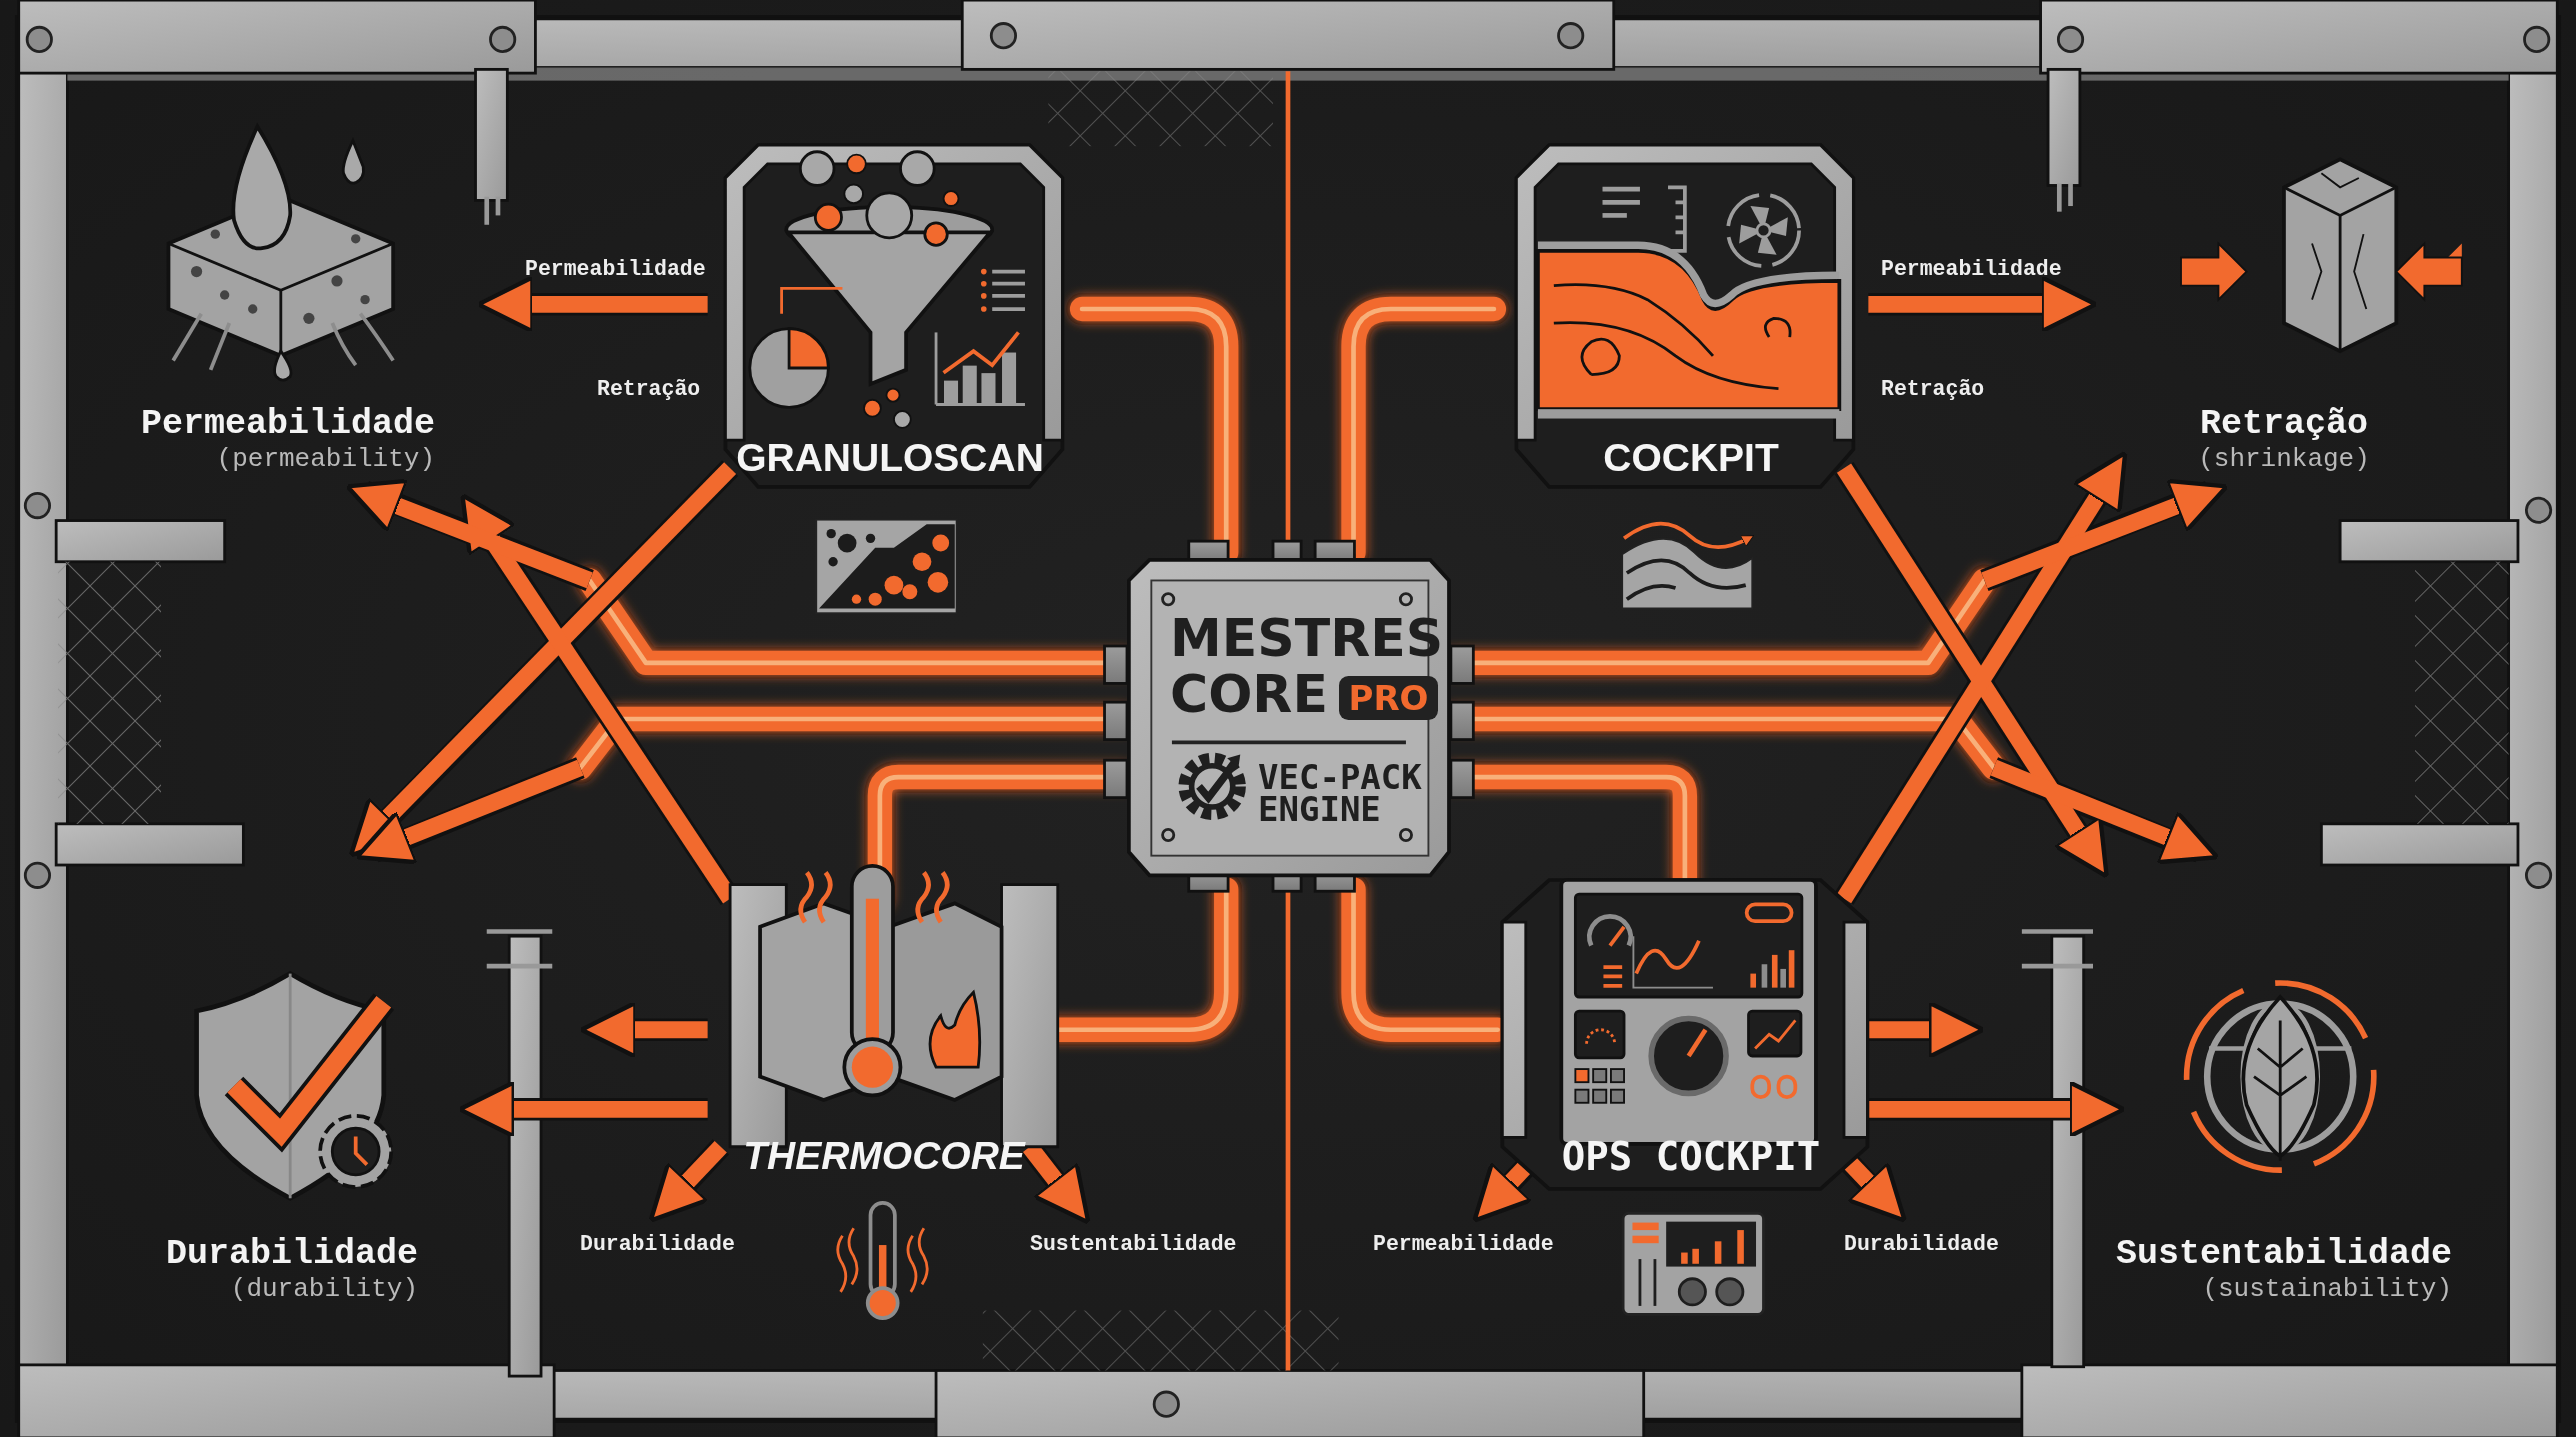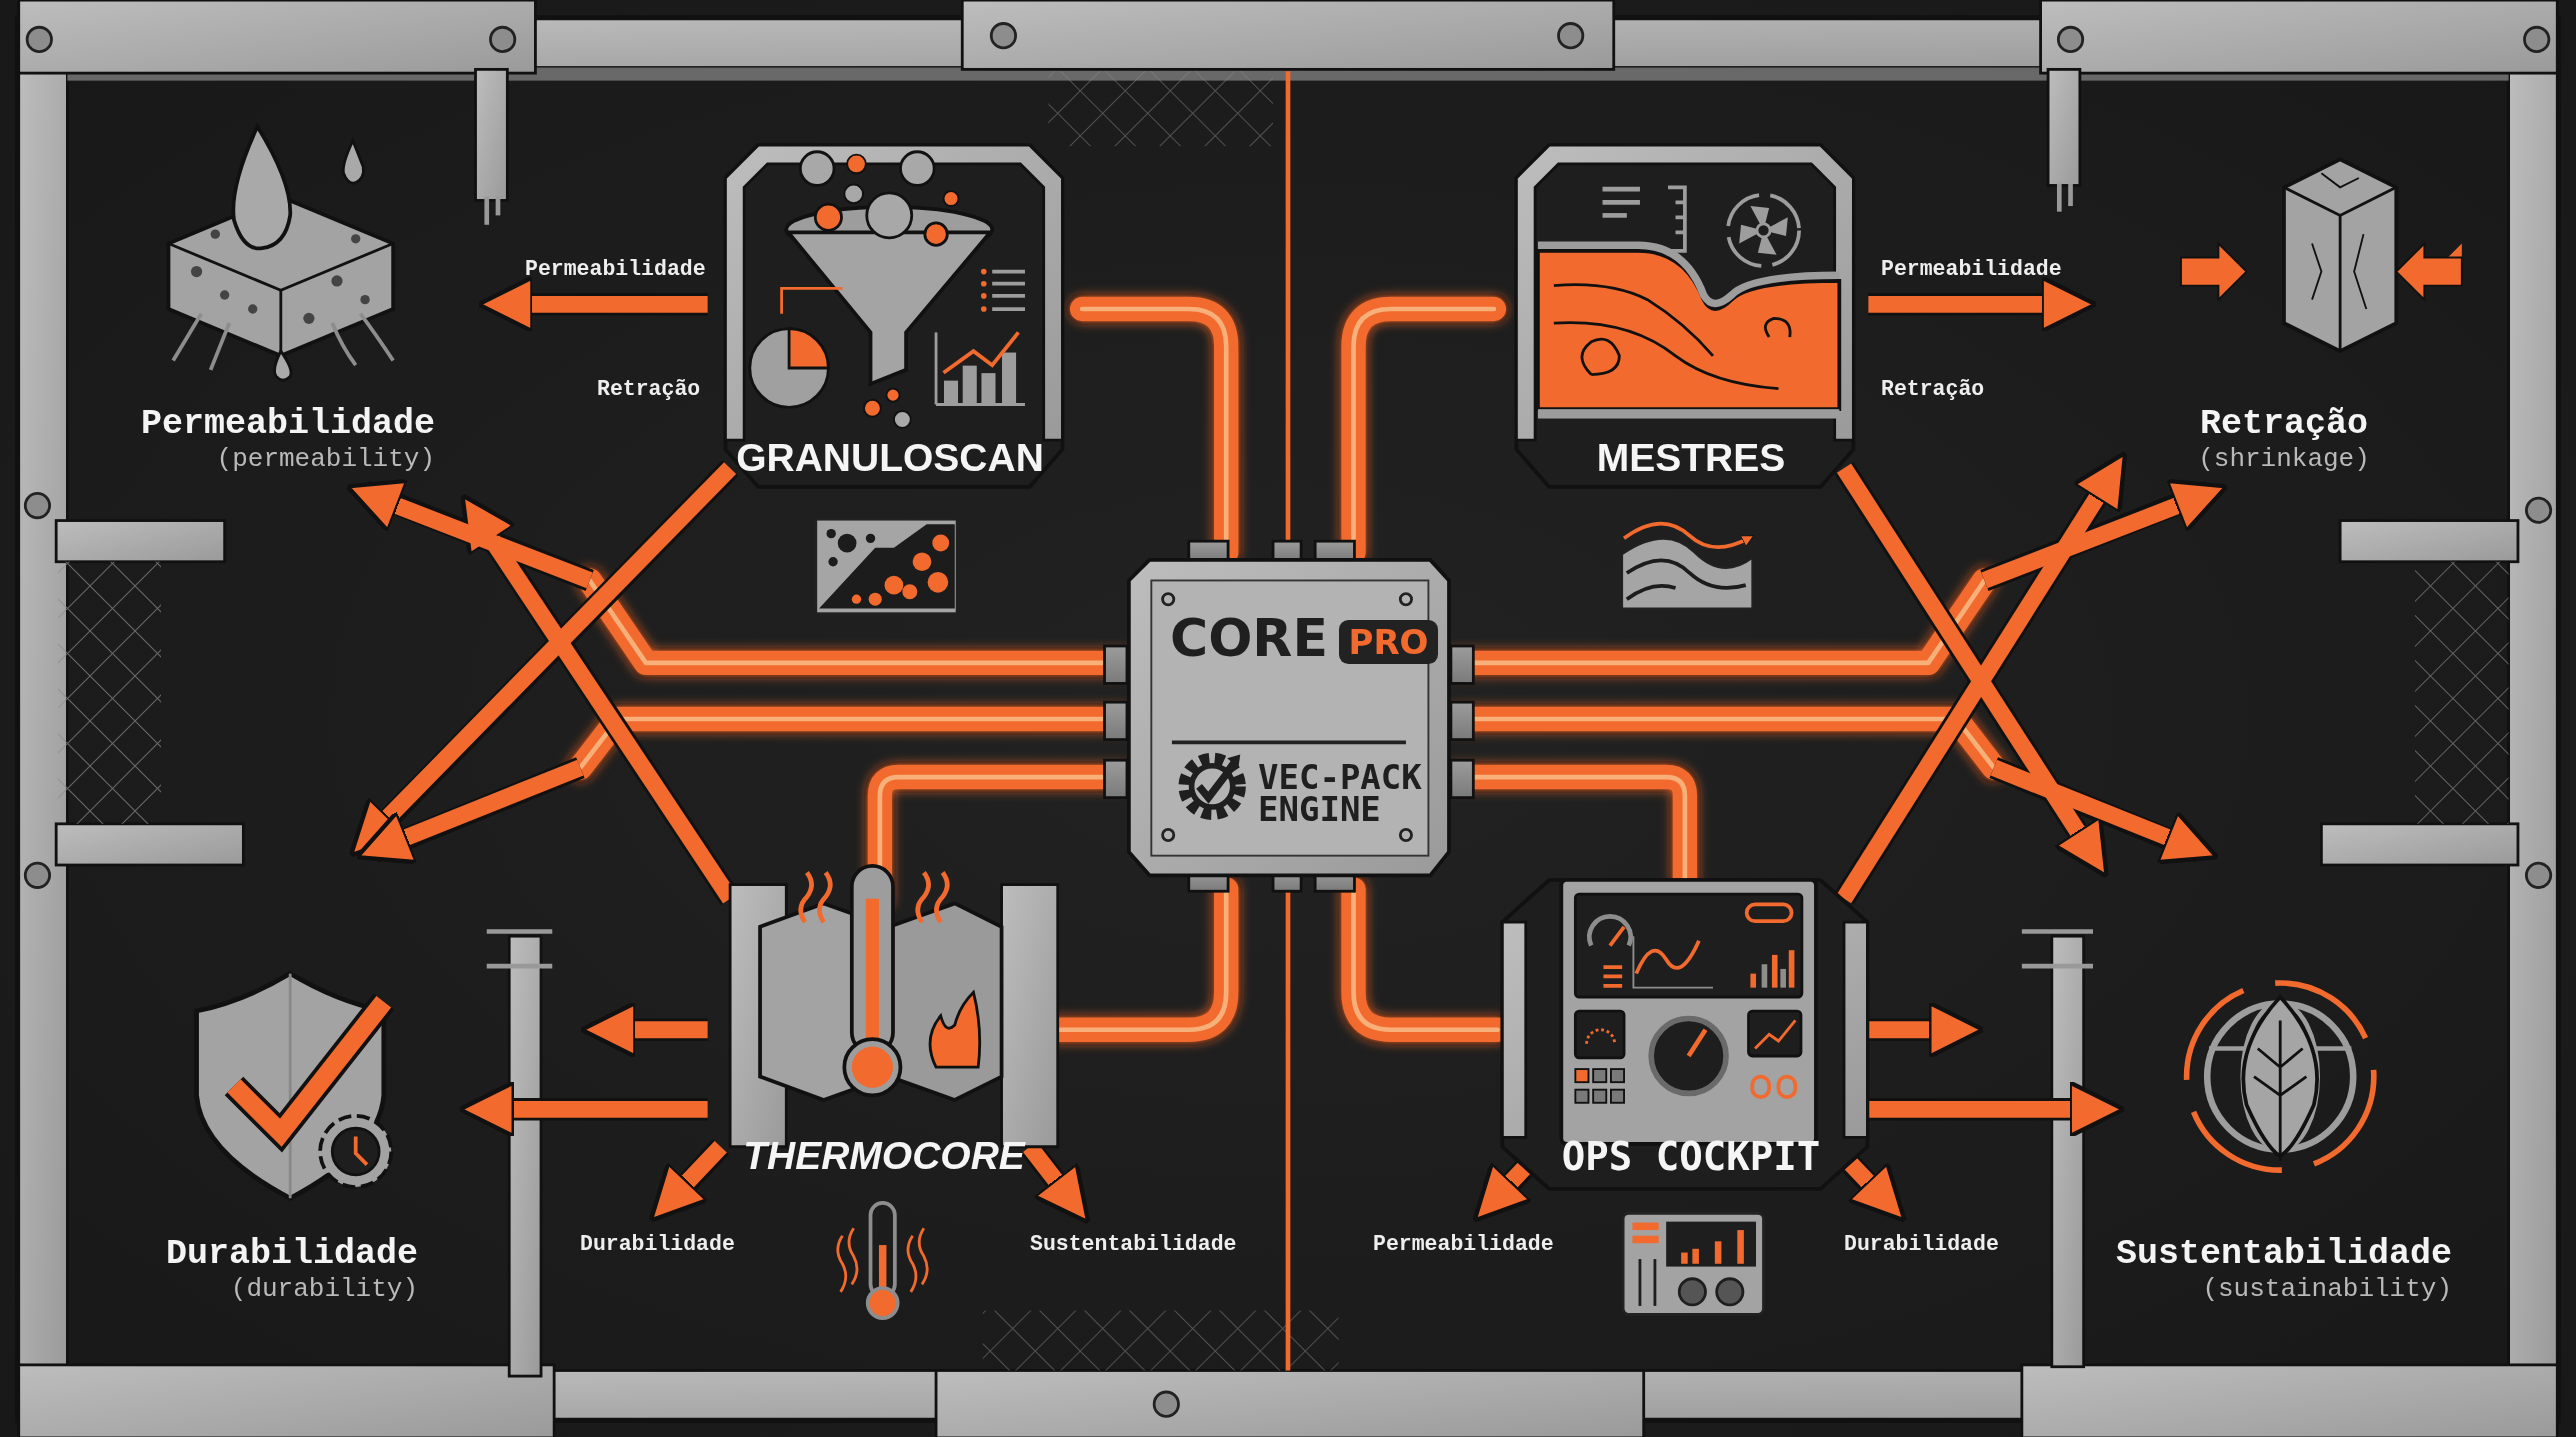--- a/index.html
+++ b/index.html
@@ -474,30 +474,31 @@
     <ellipse cx="2436" cy="1150" rx="40" ry="78" fill="none" stroke="#9d9d9d" stroke-width="5"></ellipse>
     <line x1="2360" y1="1120" x2="2512" y2="1120" stroke="#9d9d9d" stroke-width="5"></line>
     <path d="M2436 1065 Q2385 1120 2400 1180 Q2420 1225 2436 1235 Q2452 1225 2472 1180 Q2487 1120 2436 1065 Z" fill="#a5a5a5" stroke="#111" stroke-width="4"></path>
     <path d="M2436 1090 L2436 1240 M2436 1140 L2412 1120 M2436 1140 L2460 1120 M2436 1170 L2408 1150 M2436 1170 L2464 1150" stroke="#111" stroke-width="3" fill="none"></path>
   </g>
 </svg>
 
 
 
 <div class="lbl core-title" style="left:1170px;top:610px;">
+  <div>MESTRES</div>
   <div><span>CORE</span><span class="pro">PRO</span></div>
 </div>
 <div class="lbl engine" style="left:1258px;top:761px;">
   <div>VEC-PACK</div>
   <div>ENGINE</div>
 </div>
 
 
 <div class="lbl mod-title center" style="left:890px;top:436px;">GRANULOSCAN</div>
-<div class="lbl mod-title center" style="left:1691px;top:436px;">MESTRES</div>
+<div class="lbl mod-title center" style="left:1691px;top:436px;">COCKPIT</div>
 <div class="lbl mod-title center" style="left:884px;top:1134px;font-style:italic;">THERMOCORE</div>
 <div class="lbl mod-title center" style="left:1691px;top:1134px;font-family:'DejaVu Sans Mono','Liberation Mono',monospace;">OPS COCKPIT</div>
 
 
 <div class="lbl edge-lbl" style="left:525px;top:257px;">Permeabilidade</div>
 <div class="lbl edge-lbl" style="left:597px;top:377px;">Retração</div>
 <div class="lbl edge-lbl" style="left:1881px;top:257px;">Permeabilidade</div>
 <div class="lbl edge-lbl" style="left:1881px;top:377px;">Retração</div>
 <div class="lbl edge-lbl" style="left:580px;top:1232px;">Durabilidade</div>
 <div class="lbl edge-lbl" style="left:1030px;top:1232px;">Sustentabilidade</div>

